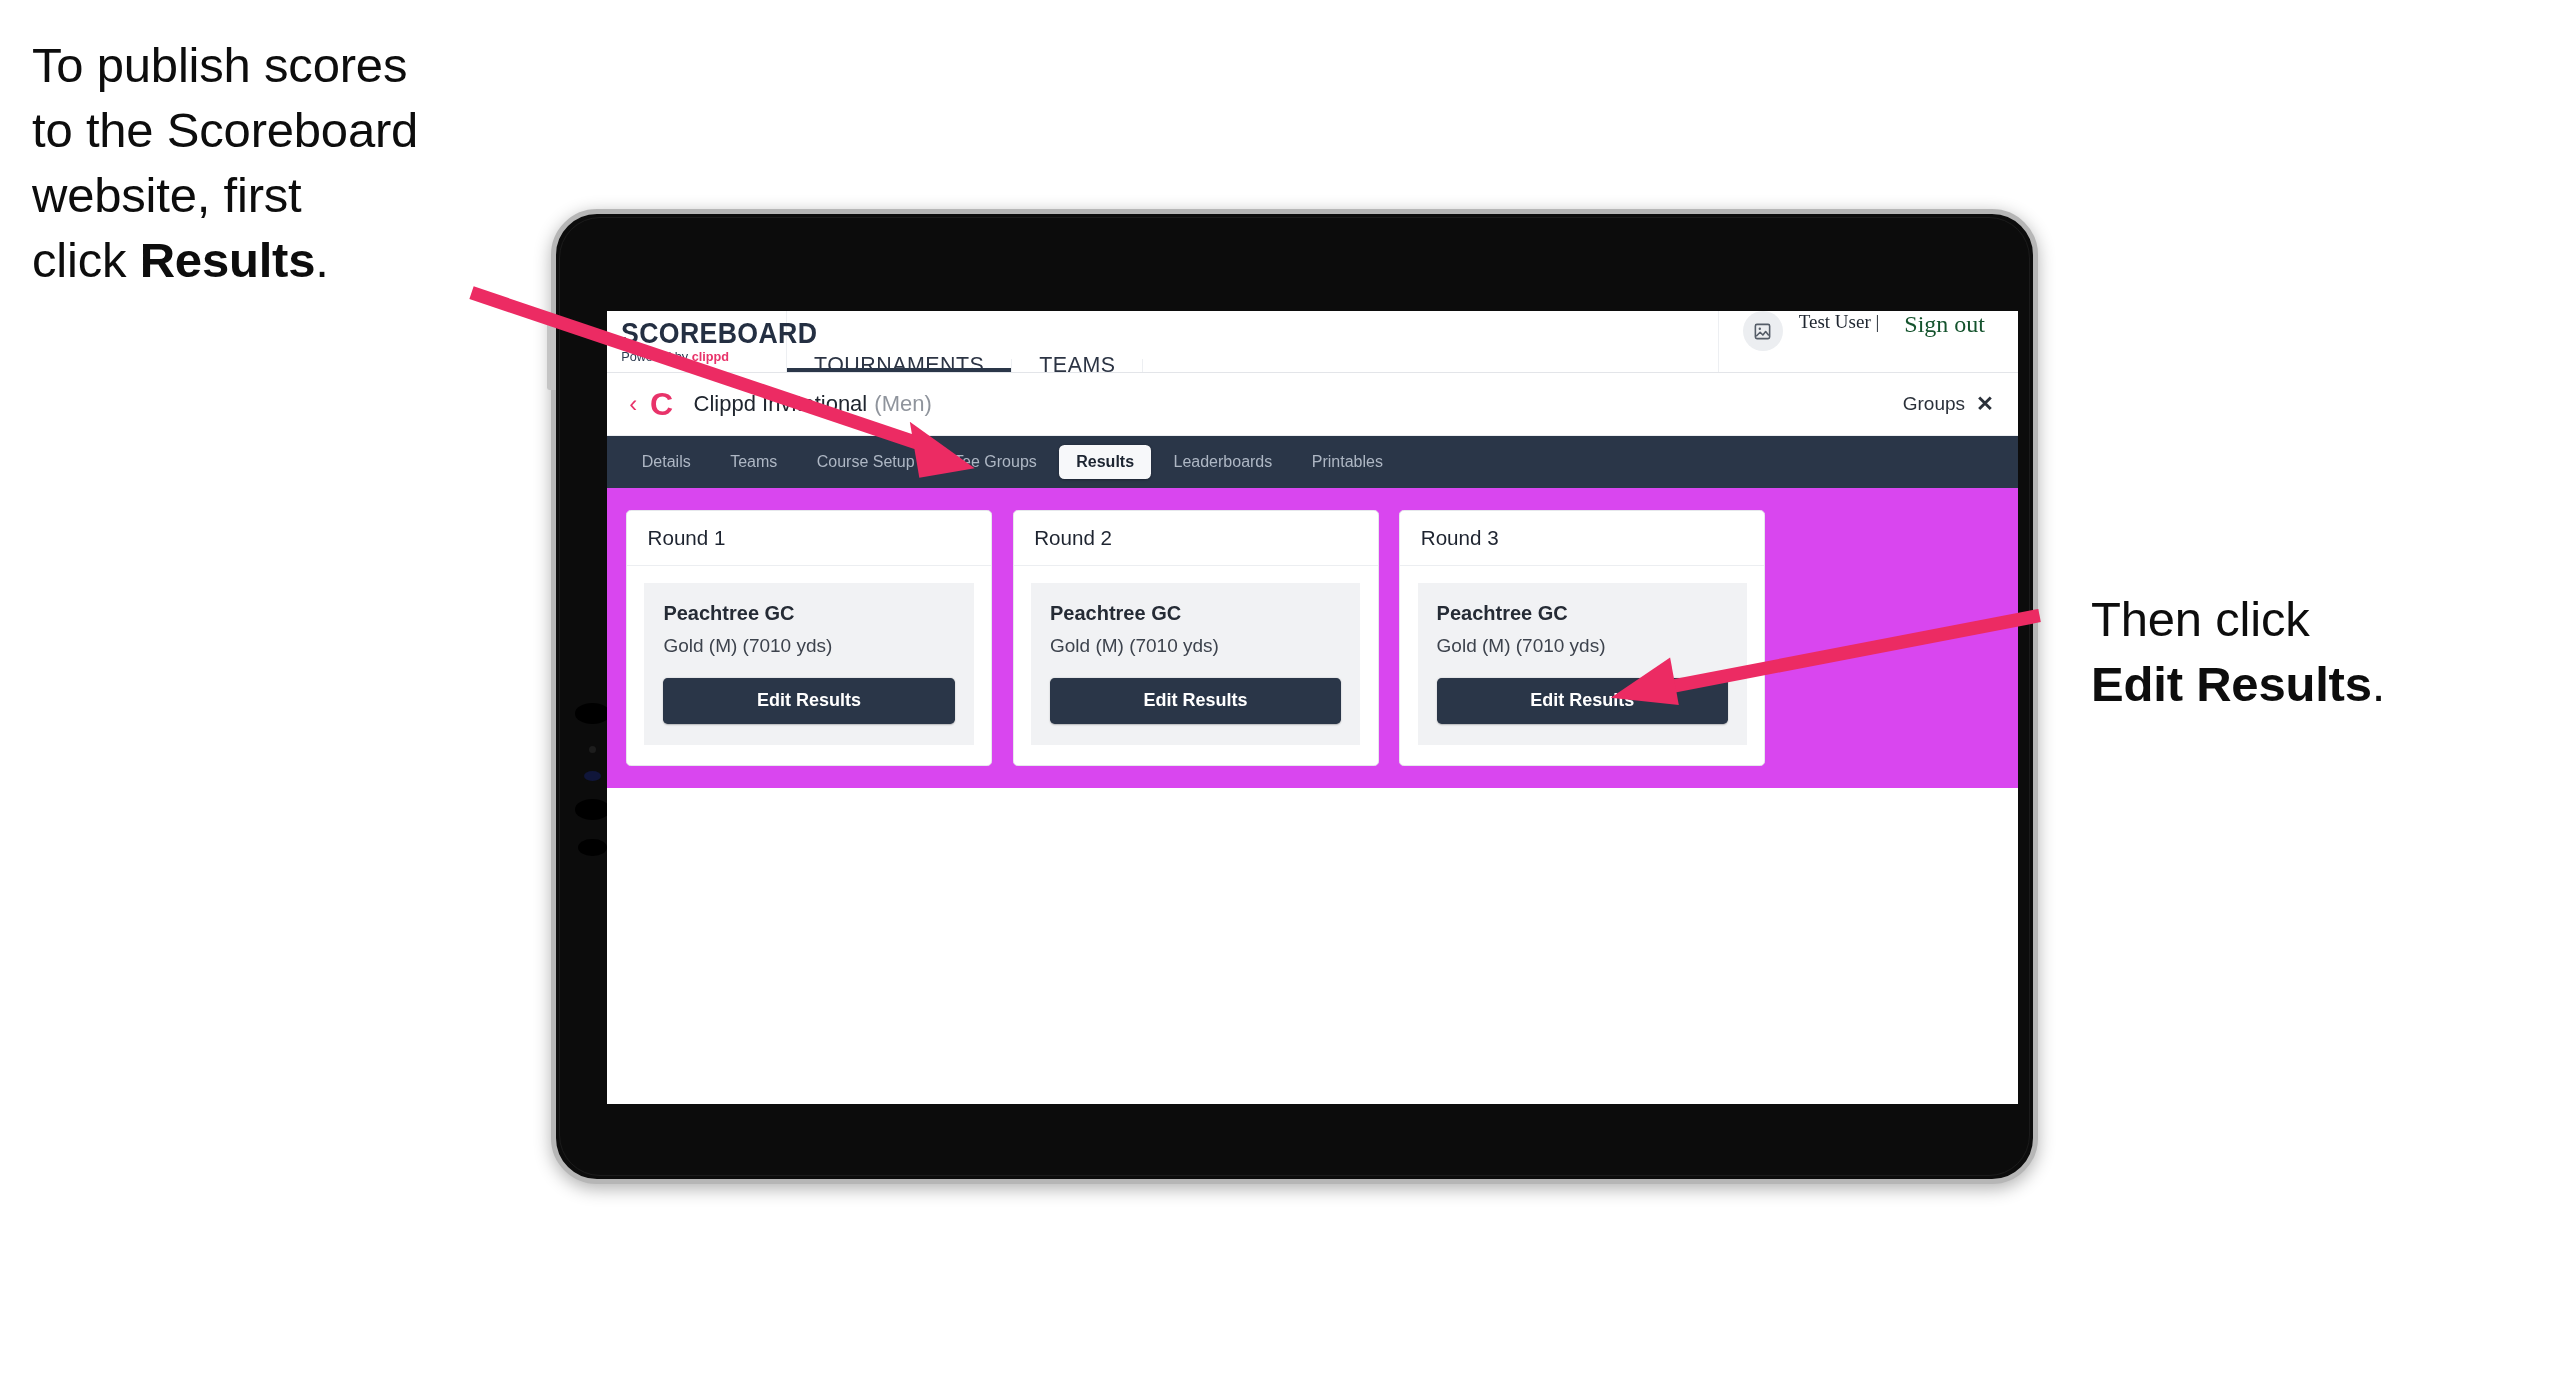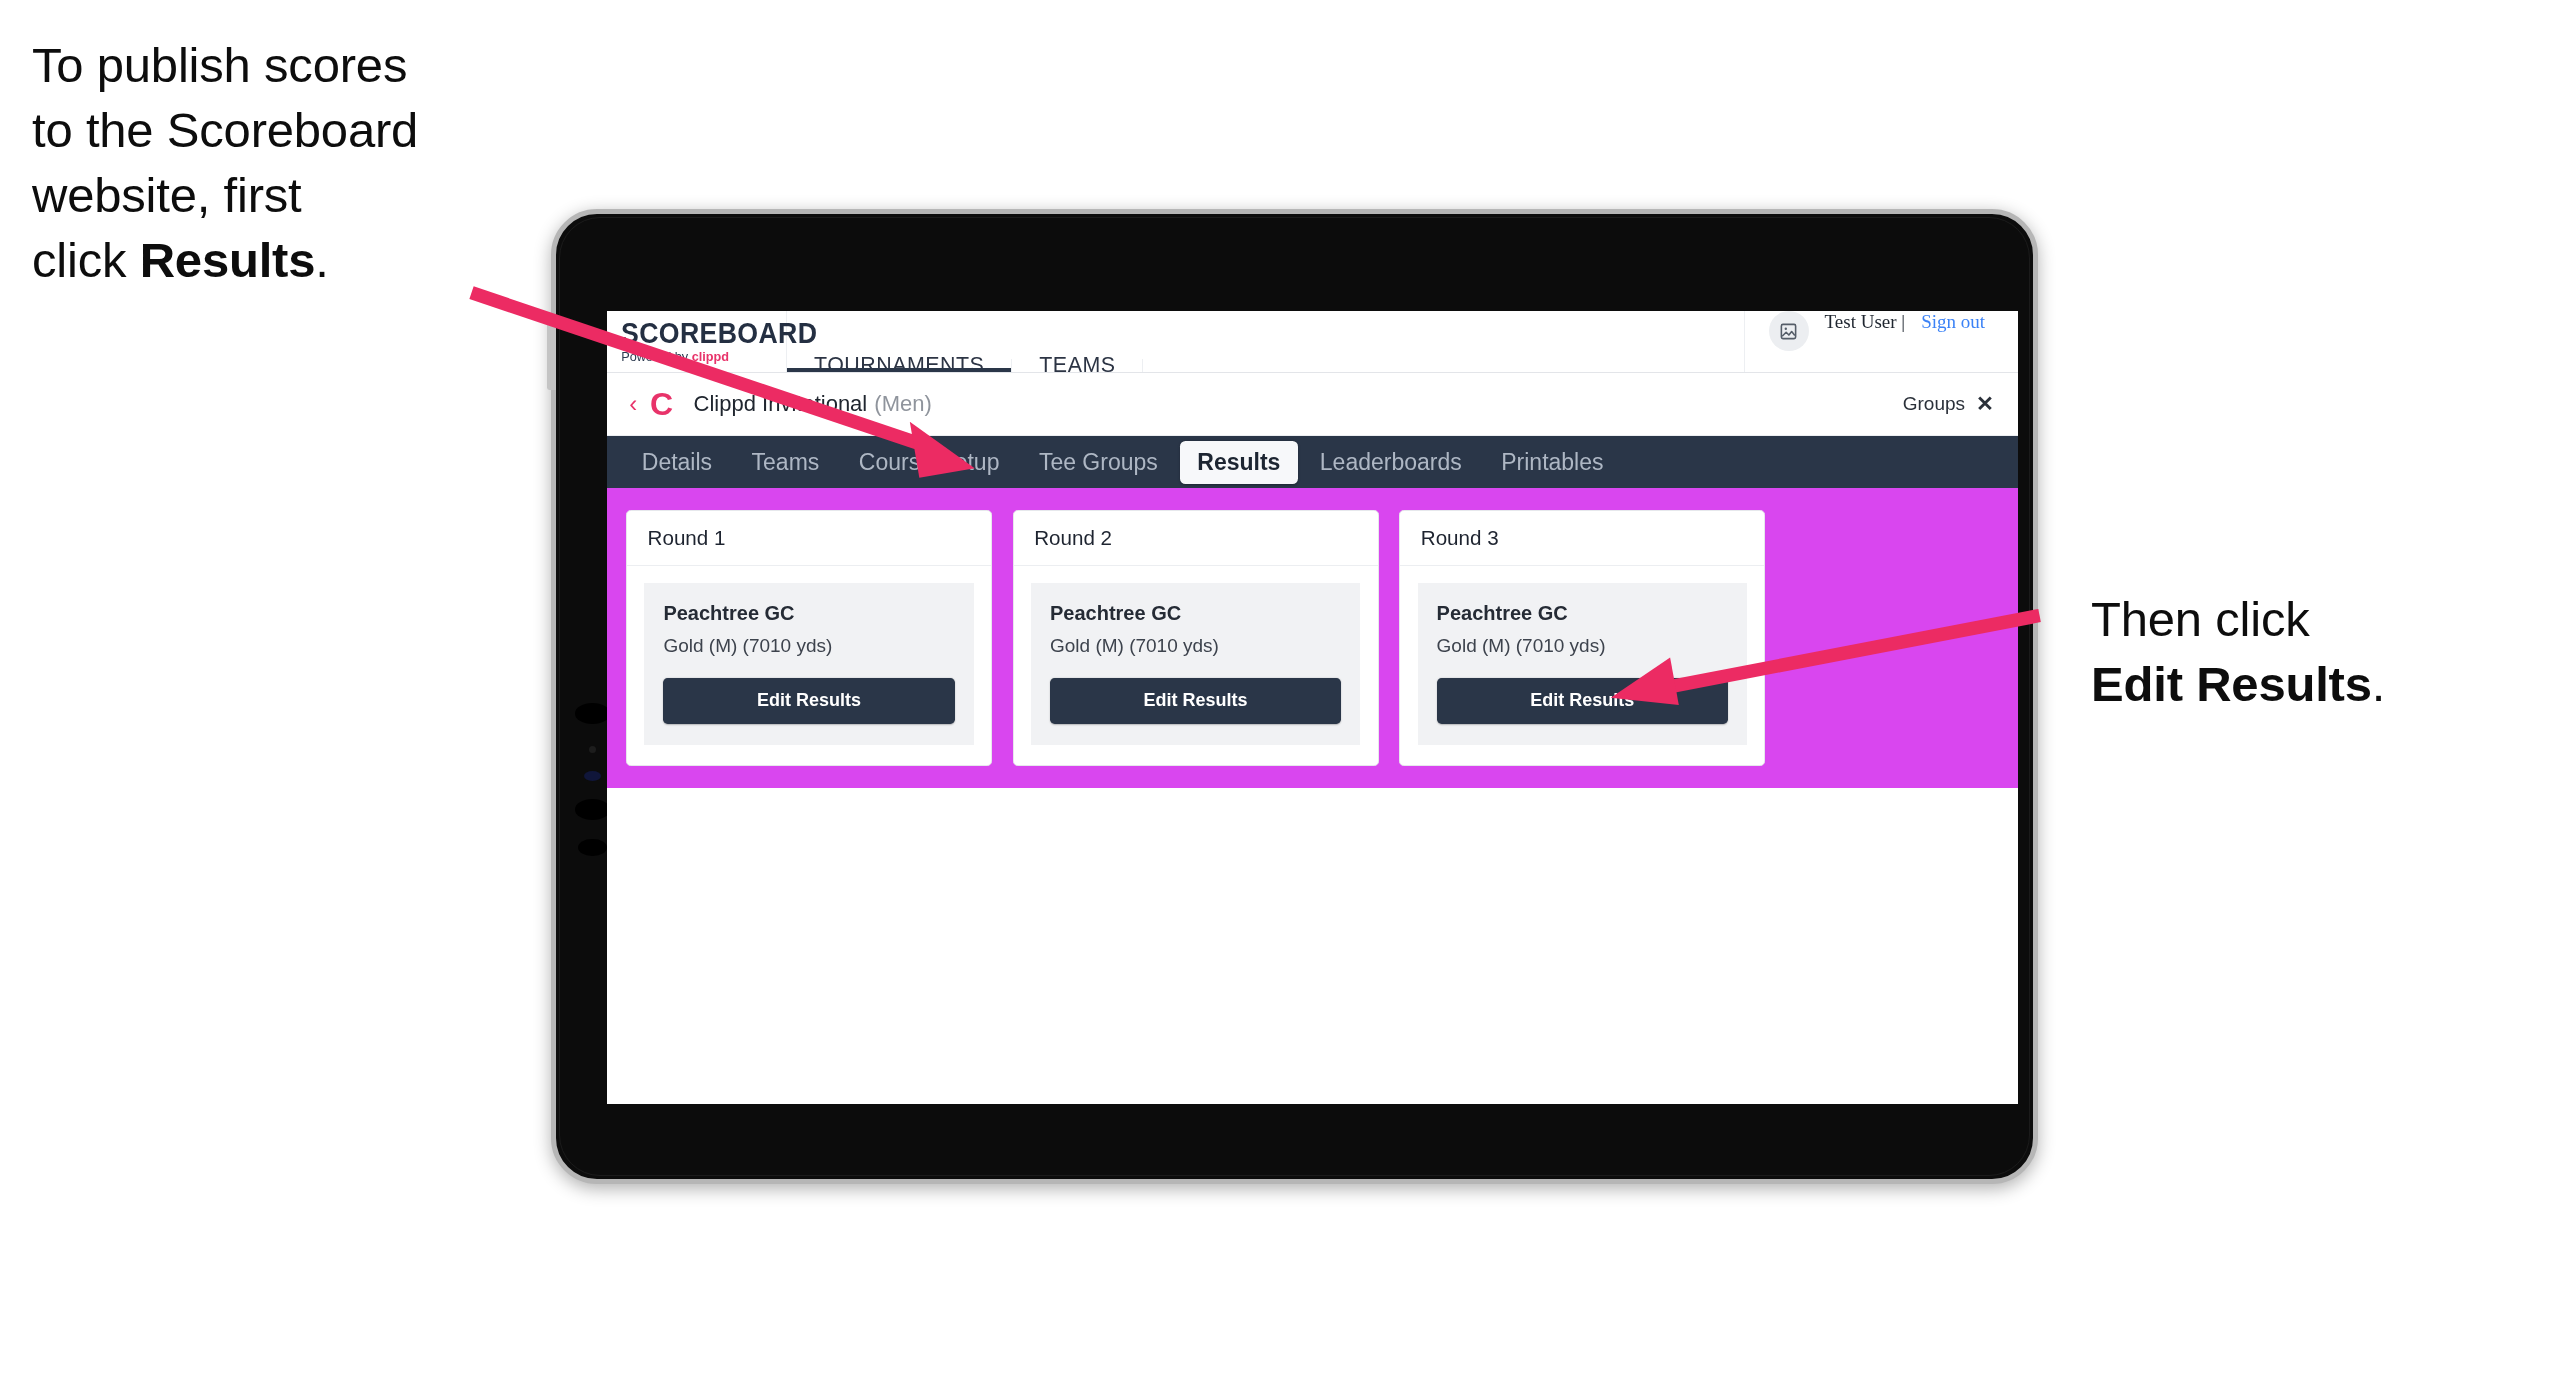--- a/index.html
+++ b/index.html
@@ -108,21 +108,21 @@
     padding: 0 33px 0 24px;
     font-family: Liberation Serif, serif;
   }
   #avatar {
     width: 40px; height: 40px; border-radius: 50%;
     background: #eceef1;
     display: flex; align-items: center; justify-content: center;
   }
   #avatar svg { width: 19px; height: 19px; }
   #user-name { font-size: 19px; color: #1f2630; }
-  #signout { font-size: 19px; color: #3b82f6; cursor: pointer; }
+  #signout { font-size: 24px; color: #14532d; cursor: pointer; margin-left: 9px; }
 
   
   #tour-head {
     height: 63px;
     display: flex; align-items: center;
     padding: 0 24px 0 14.2px;
     border-bottom: 0.8px solid #eceef1;
     background: #fff;
   }
   #back-chevron {
@@ -142,21 +142,21 @@
   }
   #cancel-x { font-size: 21.4px; font-weight: 600; }
 
   
   #tabstrip {
     height: 52px; background: #2a3648;
     display: flex; align-items: center;
     padding-left: 17.4px; gap: 4.7px;
   }
   .tab {
-    font-size: 23px; color: #aeb7c4;
+    font-size: 16px; color: #aeb7c4;
     padding: 8px 17.4px; border-radius: 5.5px;
     cursor: pointer; white-space: nowrap;
   }
   .tab.active {
     background: #f7f8fa; color: #1d2532; font-weight: 700;
     box-shadow: 0 0.8px 2.4px rgba(0,0,0,.3);
   }
 
   
   #rounds {

